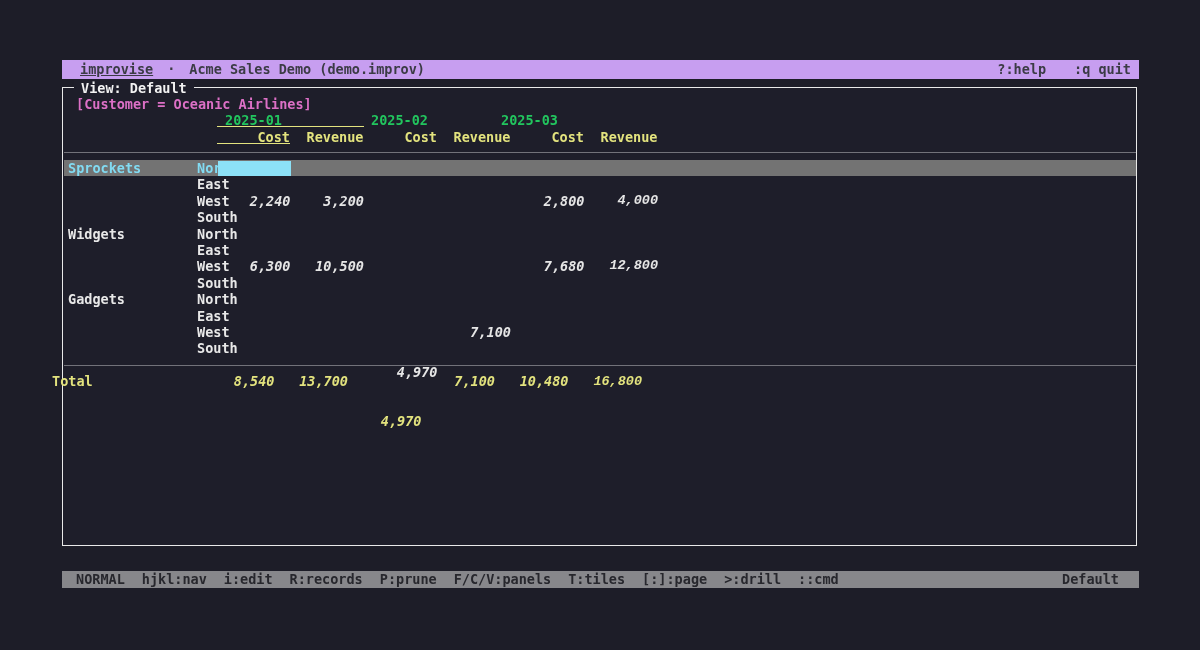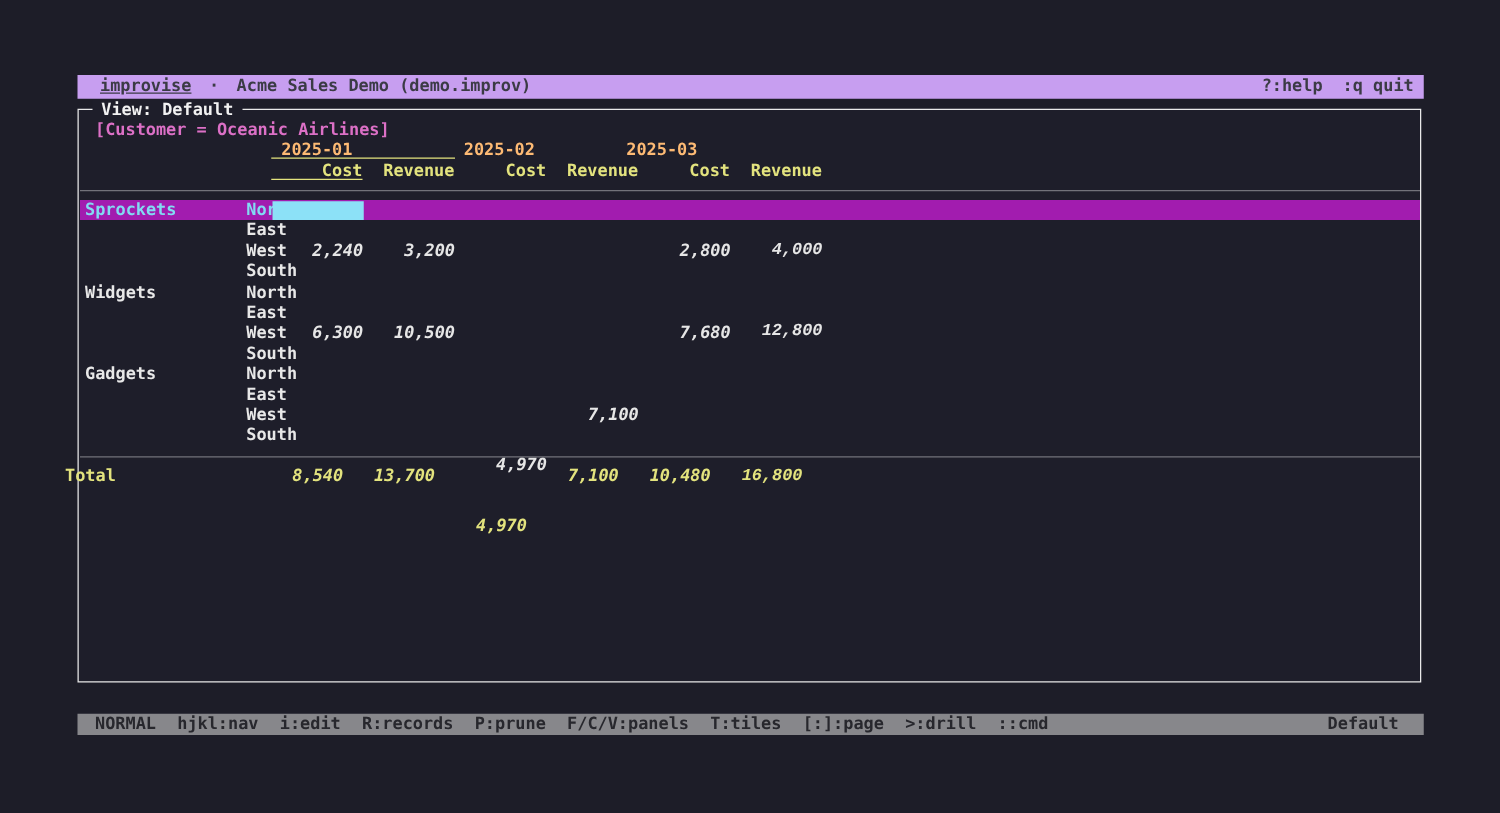--- a/index.html
+++ b/index.html
@@ -12,52 +12,52 @@
   }
   
   .topbar {
     position:absolute; left:62px; top:60px; width:1077px; height:19px;
     background:#c79ef0; color:#3b3b45;
     display:flex; align-items:flex-end; justify-content:space-between;
     padding:0 8px 0 18px; line-height:19px;
   }
   .topbar .left { display:flex; gap:14px; }
   .topbar .appname { text-decoration:underline; }
-  .topbar .right { display:flex; gap:16px;margin-top:22px; }
+  .topbar .right { display:flex; gap:28px;margin-top:22px; }
   
   .panel {
     position:absolute; left:62px; top:87px; width:1075px; height:459px;
     border:1.5px solid #e9e9e9; background:#1e1e2a;
   }
   .view-title {
     position:absolute; left:74px; top:80px; height:16px; line-height:16px;
     background:#1e1e2a; padding:0 7px; color:#f2f2f2; z-index:3;
   }
   .filter-line {
     position:absolute; left:76px; top:96px; height:16px; line-height:16px;
     color:#dc70c6; z-index:2;
   }
   
-  .months-row { position:absolute; top:112px; left:0; width:1200px; height:16px; line-height:16px; color:#fdba74; z-index:2;}
+  .months-row { position:absolute; top:112px; left:0; width:1200px; height:16px; line-height:16px; color:#22c55e; z-index:2;}
   .month { position:absolute; }
   .month.m0 { left:225px; }
   .month.m1 { left:371px; }
   .month.m2 { left:501px; }
   .group-underline { position:absolute; left:217px; top:126px; width:147px; height:1px; background:#e3e37e; z-index:2;}
   .measures-row { position:absolute; top:129px; left:0; width:1200px; height:16px; line-height:16px; color:#e3e37e; z-index:2;}
   .mh { position:absolute; width:73px; text-align:right; }
   .mh.c0 { left:217px; } .mh.c1 { left:290.5px; } .mh.c2 { left:364px; }
   .mh.c3 { left:437.5px; } .mh.c4 { left:511px; } .mh.c5 { left:584.5px; }
   .col-underline { position:absolute; left:217px; top:143px; width:73px; height:1px; background:#e3e37e; z-index:2;}
   .hsep { position:absolute; left:64px; width:1072px; height:1px; background:#72727a; z-index:2;}
   .sep1 { top:152px; } .sep2 { top:365px; }
   
   .rows { position:absolute; left:64px; top:160px; width:1072px; z-index:2; }
   .trow { position:relative; height:16.4px; line-height:16.4px; }
-  .trow.selected { background:#a21caf; }
+  .trow.selected { background:#737373; }
   .trow .product { position:absolute; left:4px; }
   .trow .region  { position:absolute; left:98px;padding-left:35px; }
   .trow.selected .product, .trow.selected .region { color:#82dbf2; }
   .cell { position:absolute; width:73px; text-align:right; font-style:italic; color:#e6e6e6; }
   .cell.c0 { left:153.5px; } .cell.c1 { left:227px; } .cell.c2 { left:300.5px;margin-top:40px; }
   .cell.c3 { left:374px; }   .cell.c4 { left:447.5px; } .cell.c5 { left:521px;font-family:Liberation Mono, monospace; }
   .cursor { position:absolute; left:153.5px; top:1px; width:73px; height:15px; background:#8ce1f7; }
   
   .total-row { position:absolute; left:48px; top:373px; width:1072px; height:17px; line-height:17px; color:#e3e37e; z-index:2;}
   .total-row .tlabel { position:absolute; left:4px; }

